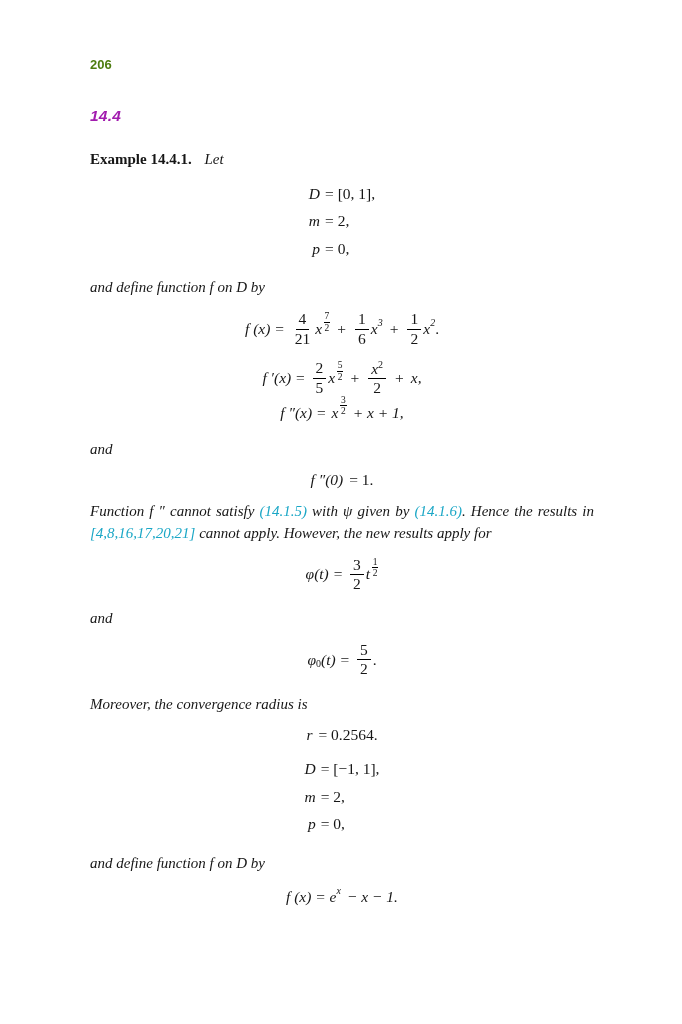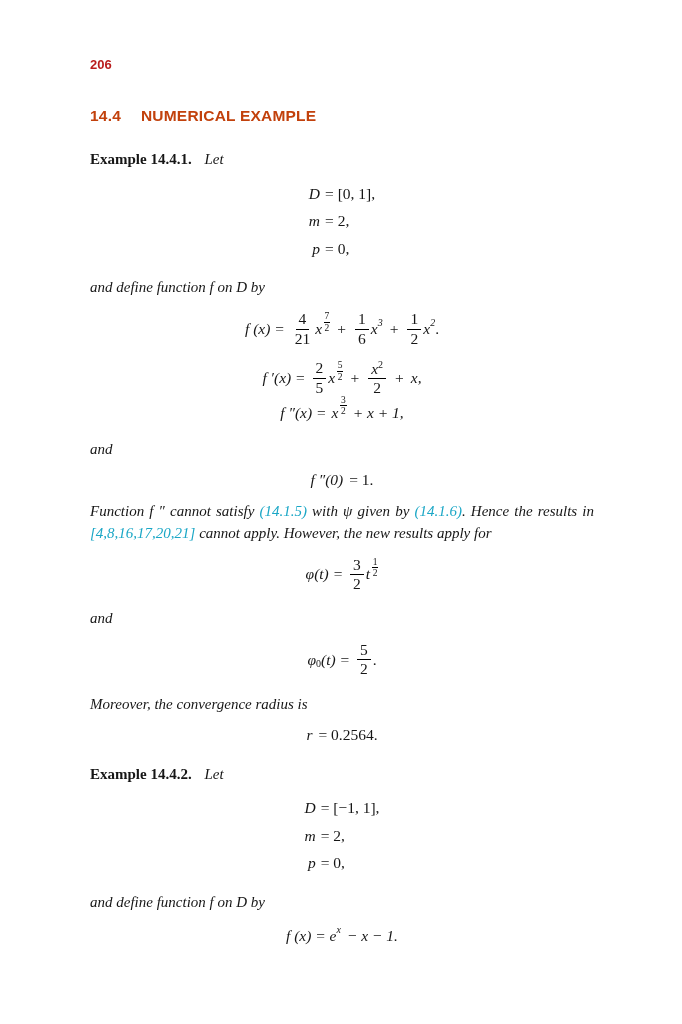--- a/index.html
+++ b/index.html
@@ -13,32 +13,33 @@
     font-family:"Liberation Serif", serif;
     font-size:15px;
     line-height:1.45;
     color:#161616;
     overflow:hidden;
   }
   
   .hdr {
     display:flex; align-items:baseline; gap:13px;
     font-family:"Liberation Sans", sans-serif;
-    font-size:12.5px; color:#b91c1c;
+    font-size:12.5px; color:#4d7c0f;
   }
   .hdr .pnum { font-weight:bold; font-size:13px; }
 
   
   .sec {
     margin:30px 0 0 0;
     font-family:"Liberation Sans", sans-serif;
     font-size:15.5px; font-weight:bold;
     letter-spacing:0.2px;
     display:flex; gap:20px;
-    color:#c2410c;
+    color:#a21caf;
+    font-style:italic;
   }
 
   .exline { margin:22px 0 0 0; }
   .exlabel { font-weight:bold; margin-right:9px;text-align:right; }
   .lead { font-style:italic; }
 
   .narr { margin:15px 0 0 0; font-style:italic; }
   .just { text-align:justify; }
 
   
@@ -79,21 +80,20 @@
 <body>
 
 <div class="page">
 
   <div class="hdr">
     <span class="pnum">206</span>
   </div>
 
   <div class="sec">
     <span>14.4</span>
-    <span>NUMERICAL EXAMPLE</span>
   </div>
 
   <p class="exline">
     <span class="exlabel">Example 14.4.1.</span>
     <span class="lead">Let</span>
   </p>
 
   <div class="eq-system">
     <div class="eq-row">
       <span class="eq-lhs">D</span>
@@ -205,24 +205,20 @@
     <span>.</span>
   </div>
 
   <p class="narr">Moreover, the convergence radius is</p>
 
   <div class="deq" style="margin-top:9px;">
     <span class="mi">r</span>
     <span class="gl">= 0.2564.</span>
   </div>
 
-  <p class="exline" style="margin-top:17px;">
-    <span class="exlabel">Example 14.4.2.</span>
-    <span class="lead">Let</span>
-  </p>
 
   <div class="eq-system">
     <div class="eq-row">
       <span class="eq-lhs">D</span>
       <span class="eq-rhs">= [−1, 1],</span>
     </div>
     <div class="eq-row">
       <span class="eq-lhs">m</span>
       <span class="eq-rhs">= 2,</span>
     </div>

